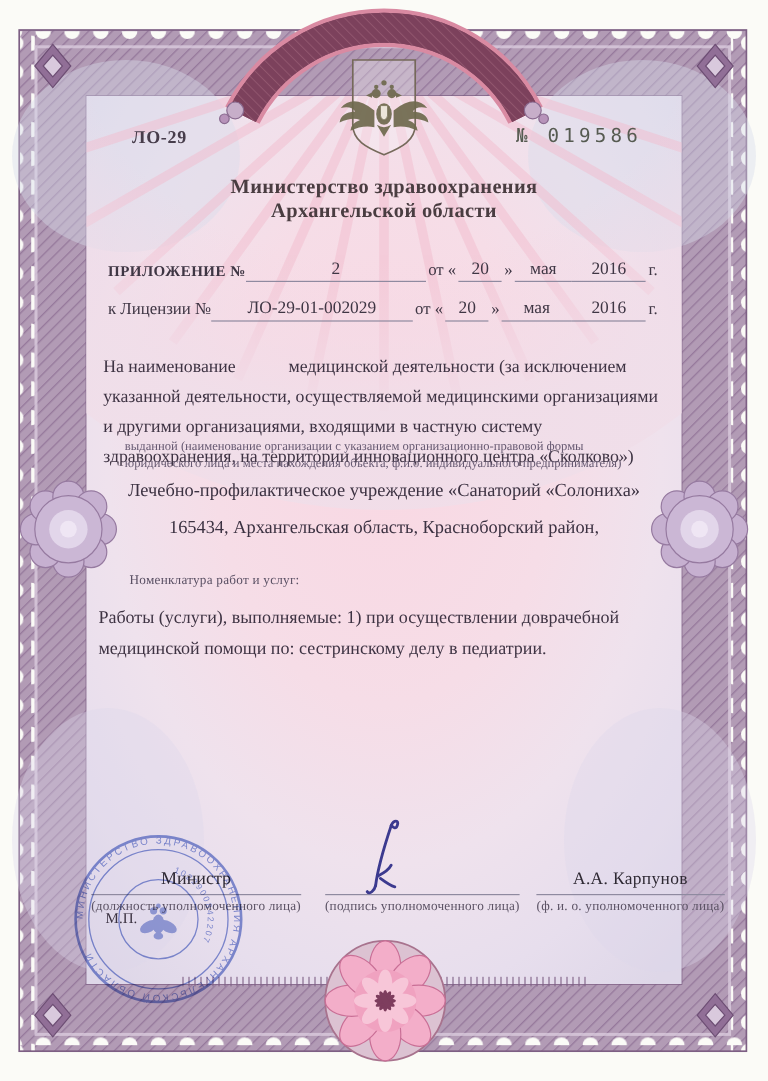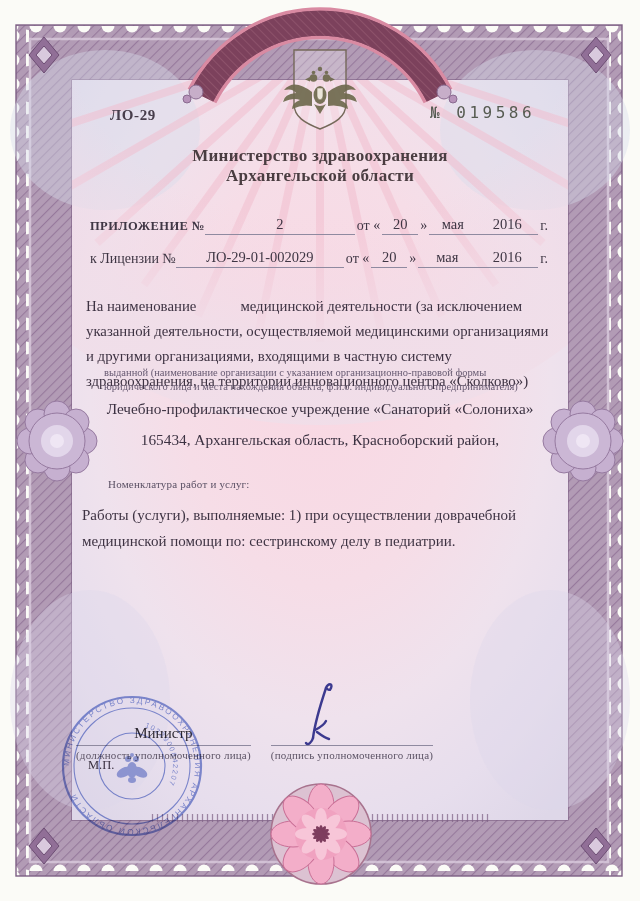--- a/index.html
+++ b/index.html
@@ -295,20 +295,26 @@
     <div class="sig-col col-pos">
       <div class="val">
           <span class="pos-text">Министр</span>
         </div>
       <div class="cap">(должность уполномоченного лица)</div>
     </div>
     <div class="sig-col col-sign">
       <div class="val"></div>
       <div class="cap">(подпись уполномоченного лица)</div>
     </div>
+    <div class="sig-col col-name">
+      <div class="val">
+          <span class="name-text">А.А. Карпунов</span>
+        </div>
+      <div class="cap">(ф. и. о. уполномоченного лица)</div>
+    </div>
   </div>
   <div class="abs seal-mark">М.П.</div>
 
   <svg class="abs stamp-svg" width="148" height="148" viewBox="0 0 148 148">
     <defs>
       <path id="ringPath" d="M74,74 m-63,0 a63,63 0 1 1 126,0 a63,63 0 1 1 -126,0"></path>
       <path id="numPath" d="M74,33 a41,41 0 0 1 0,82"></path>
     </defs>
     <g stroke="#3d59c4" fill="none">
       <circle cx="74" cy="74" r="69" stroke-width="2.2"></circle>

